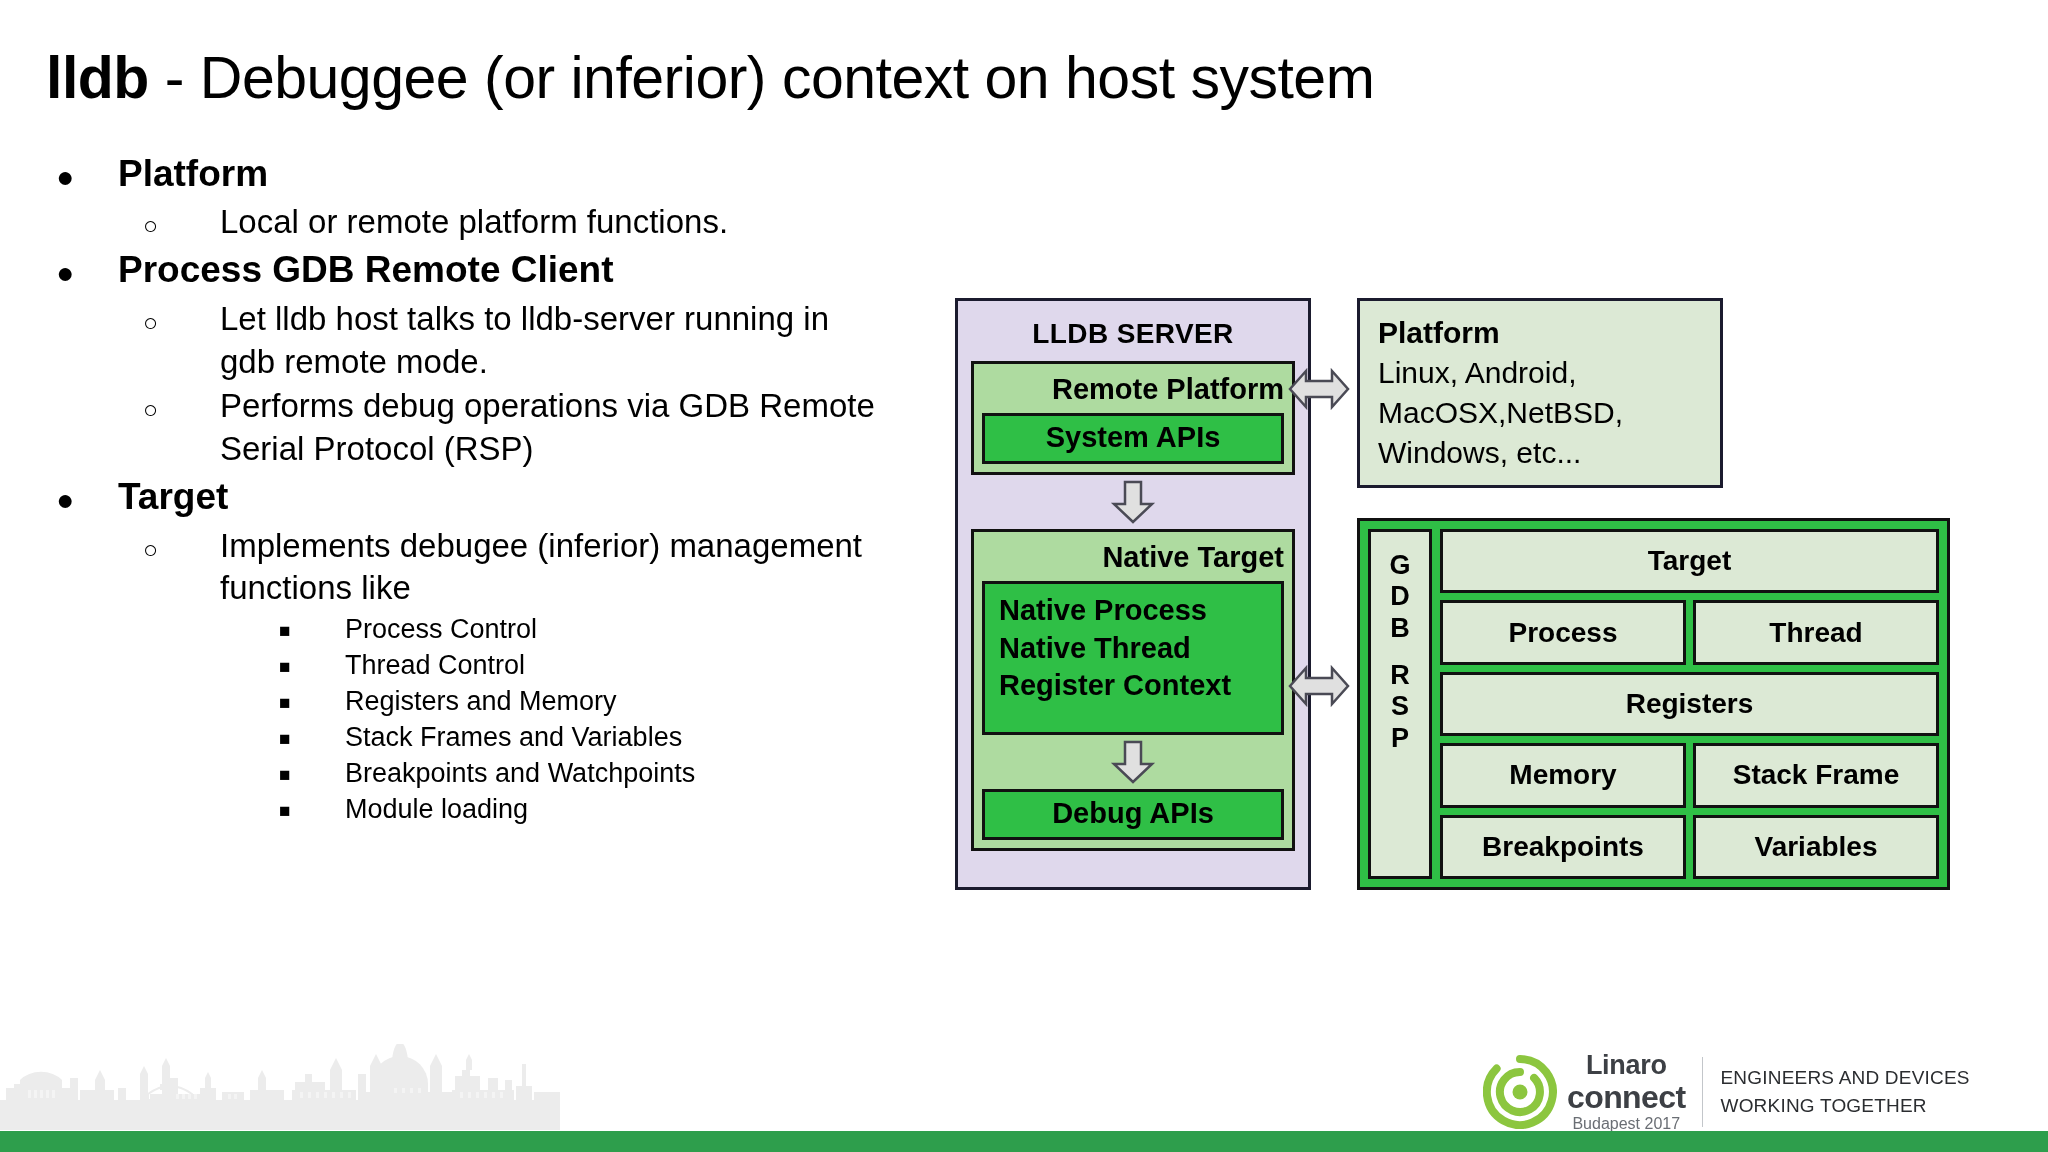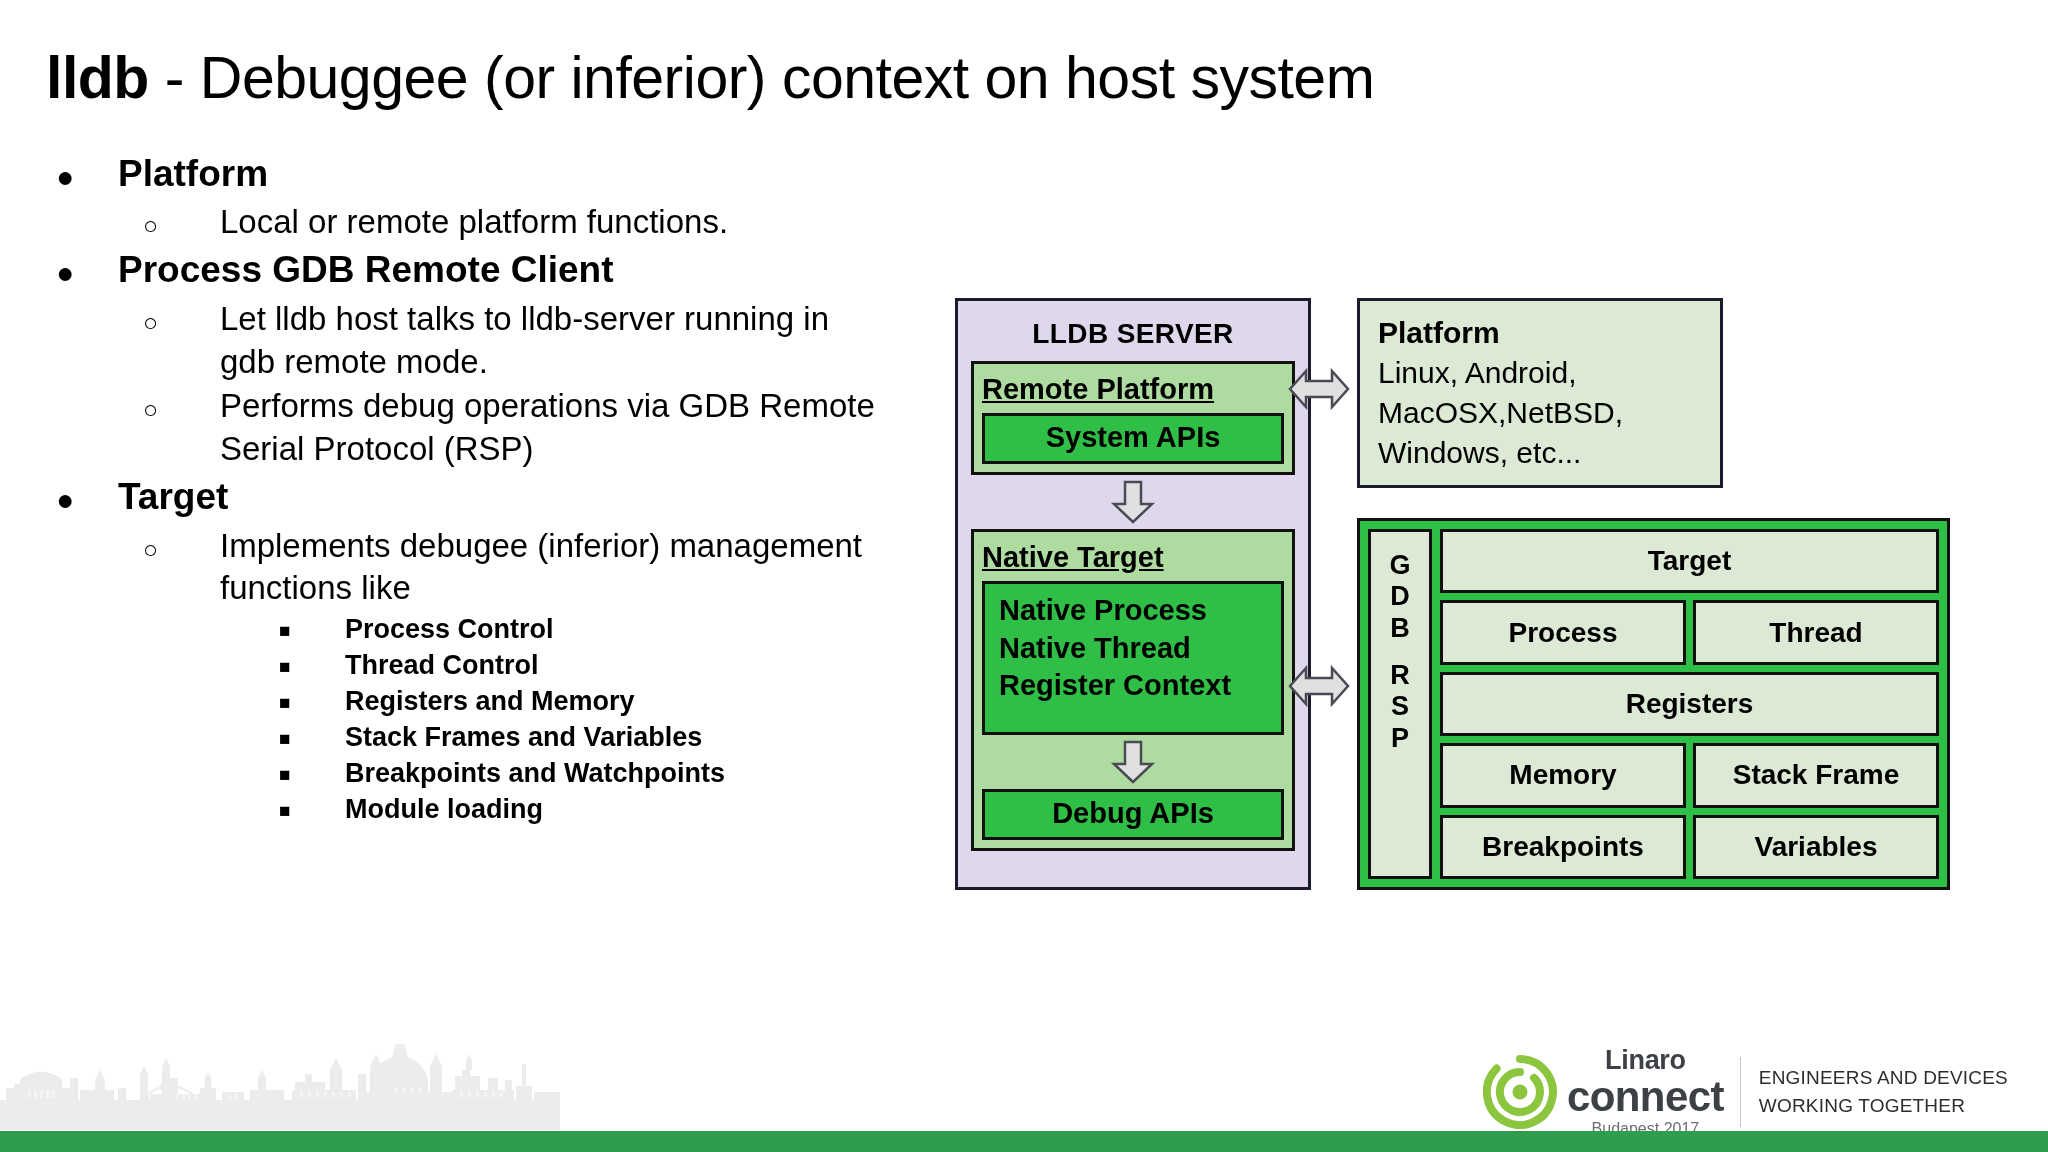--- a/index.html
+++ b/index.html
@@ -79,21 +79,21 @@
   
   .lvl3 { margin-bottom: 0px; }
   .lvl3 .b-marker {
     width: 66px;
     margin-left: 223px;
     font-size: 19px;
     padding-top: 9px;
   }
   .lvl3 .b-text {
     font-size: 27px;
-    font-weight: 700;
+    font-weight: 400;
     line-height: 1.33;
   }
 
   
   #diagram {
     position: absolute;
     left: 955px;
     top: 298px;
   }
 
@@ -121,25 +121,24 @@
   }
 
   .green-card {
     background: #aedba0;
     border: 3px solid #111111;
     margin: 0 13px;
     padding: 6px 8px 8px 8px;
     box-sizing: border-box;
   }
   .green-card-title {
-    text-align: left;
+    text-align: right;
     font-size: 29px;
     font-weight: 700;
     padding: 3px 0 7px 0;
-    text-decoration: underline;
   }
   .dark-green-band {
     background: #2fbf46;
     border: 3px solid #111111;
     text-align: center;
     font-size: 29px;
     font-weight: 700;
     padding: 5px 0 7px 0;
     box-sizing: border-box;
   }
@@ -264,21 +263,21 @@
     align-items: center;
   }
   #linaro-mark { flex: 0 0 auto; width: 74px; height: 74px; }
   #linaro-words {
     flex: 0 0 auto;
     margin-left: 10px;
     line-height: 1.0;
     text-align: center;
   }
   #linaro-words .lw1 { font-size: 27px; font-weight: 700; color: #3d4045; letter-spacing: -0.3px; }
-  #linaro-words .lw2 { font-size: 42px; font-weight: 700; color: #3d4045; letter-spacing: -0.6px; margin-top: 2px; }
+  #linaro-words .lw2 { font-size: 32px; font-weight: 700; color: #3d4045; letter-spacing: -0.6px; margin-top: 2px; }
   #linaro-words .lw3 { font-size: 16px; font-weight: 400; color: #6a6e74; margin-top: 3px; }
   #linaro-divider {
     flex: 0 0 auto;
     width: 1px;
     height: 70px;
     background: #c3c6ca;
     margin: 0 18px 0 16px;
   }
   #linaro-tagline {
     flex: 0 0 auto;

